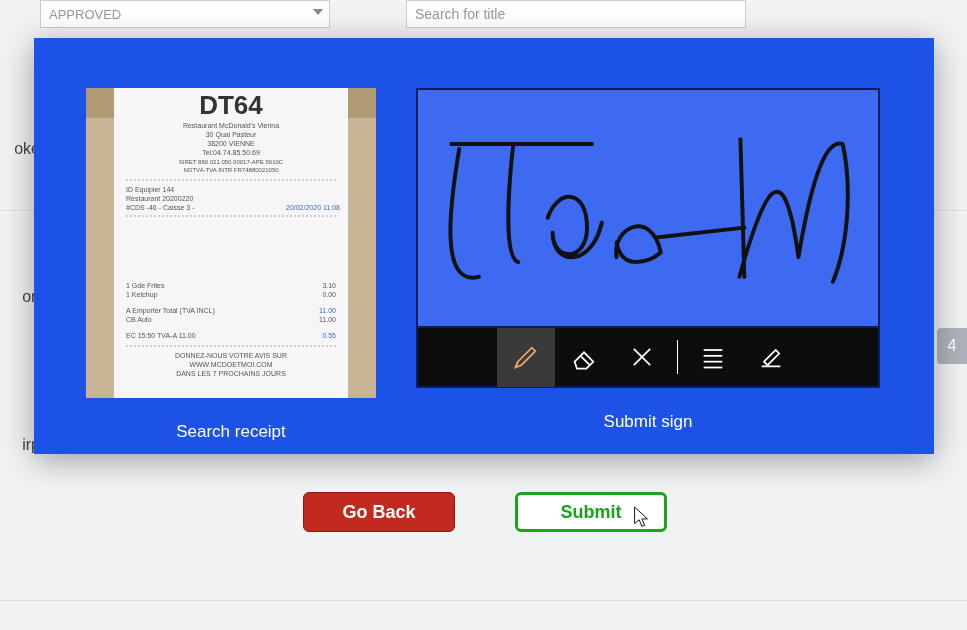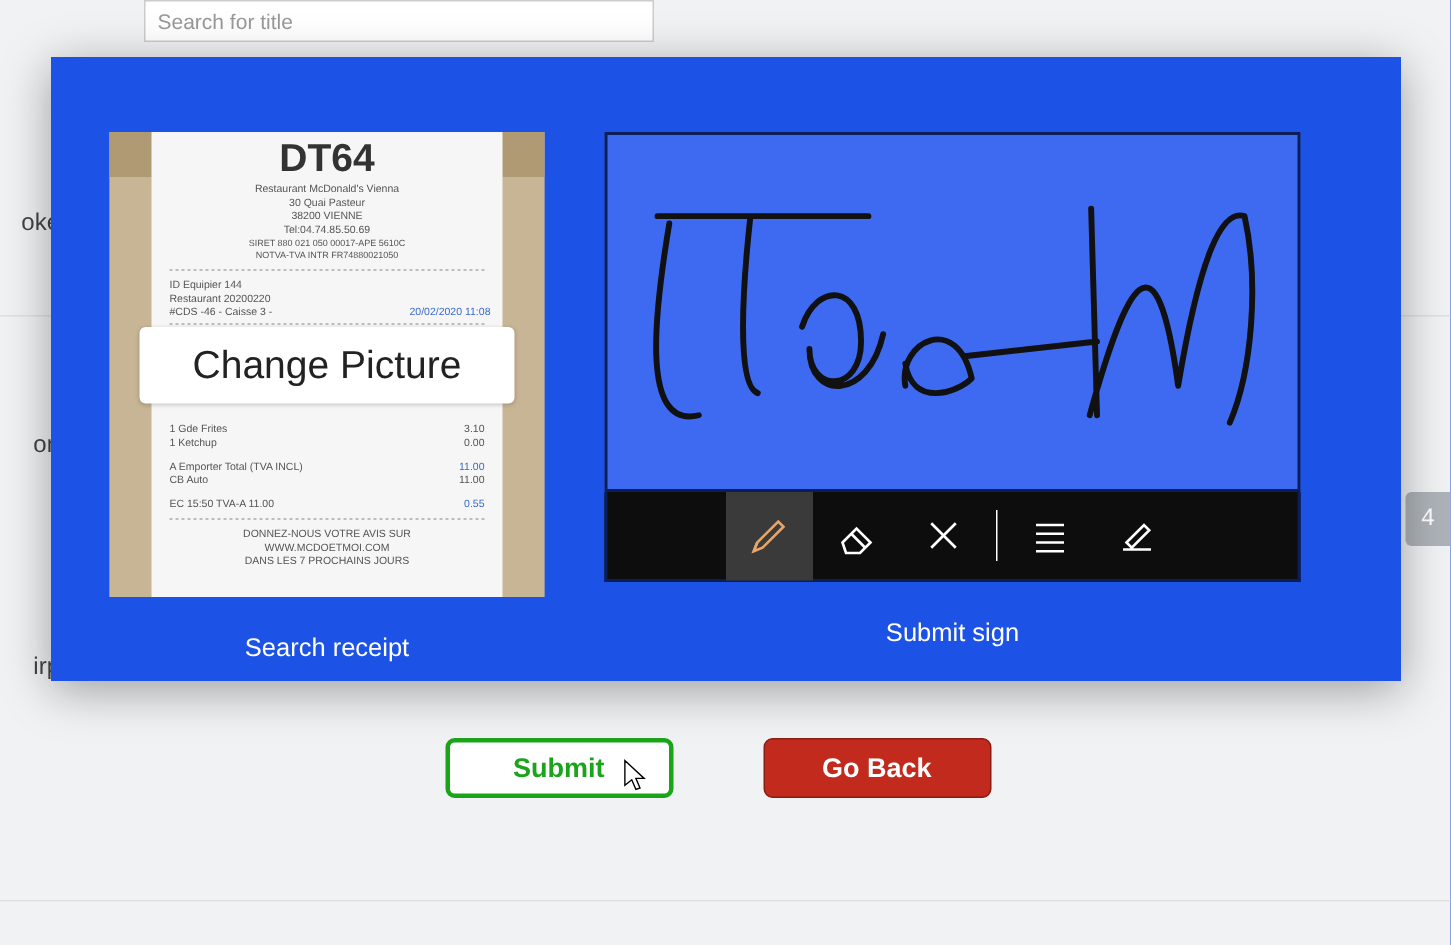--- a/index.html
+++ b/index.html
@@ -17,21 +17,21 @@
   .bg-hr2 { position: absolute; left: 0; right: 0; top: 600px; height: 1px; background: #e0e0e0; }
   .bg-badge { position: absolute; right: 0; top: 328px; width: 30px; height: 36px; background: #aeb3b9; color: #fff; font-size: 16px; display: flex; align-items: center; justify-content: center; border-radius: 4px 0 0 4px; }
 
   
   .modal {
     position: absolute;
     left: 34px; top: 38px;
     width: 900px; height: 416px;
     background: #1c53e6;
     box-shadow: 0 6px 30px rgba(0,0,0,0.35);
-    padding: 50px 50px 30px 39px;
+    padding: 50px 50px 30px 52px;
   }
   .row { display: flex; gap: 40px; }
   .col { display: flex; flex-direction: column; align-items: center; }
 
   
   .receipt-wrap { width: 290px; height: 310px; position: relative; background: #c9b89a; display:flex; align-items:center; justify-content:center; }
   .receipt-svg { width: 100%; height: 100%; display:block; }
   .change-pic-btn {
     position: absolute; left: 20px; right: 20px; top: 130px;
     background: #fff; border-radius: 4px; text-align: center;
@@ -58,20 +58,24 @@
   .btn-goback { background: #c12a1d; border: 1px solid #8a1c12; color: #fff; }
 
   
   .cursor { position: absolute; right: 12px; bottom: -2px; width: 22px; height: 26px; pointer-events: none; }
   .cursor svg { width: 100%; height: 100%; }
 </style>
 </head>
 <body>
 
 <div class="bg-topbar">
+  <div class="bg-select">
+    <span>APPROVED</span>
+    <span class="chev"></span>
+  </div>
   <div class="bg-search">
     <span>Search for title</span>
   </div>
 </div>
 <div class="bg-left-fragments">
   <div>oke</div>
   <div>on</div>
   <div>irp</div>
 </div>
 <div class="bg-hr"></div>
@@ -111,23 +115,20 @@
             <text x="250" y="225" text-anchor="end" font-size="7" fill="#3a6acb">11.00</text>
           <text x="40" y="234" font-size="7" fill="#555">CB Auto</text>
             <text x="250" y="234" text-anchor="end" font-size="7" fill="#555">11.00</text>
           <text x="40" y="250" font-size="7" fill="#555">EC 15:50    TVA-A  11.00</text>
             <text x="250" y="250" text-anchor="end" font-size="7" fill="#3a6acb">0.55</text>
           <line x1="40" y1="258" x2="250" y2="258" stroke="#aaa" stroke-dasharray="2 2"></line>
           <text x="145" y="270" text-anchor="middle" font-size="7" fill="#555">DONNEZ-NOUS VOTRE AVIS SUR</text>
           <text x="145" y="279" text-anchor="middle" font-size="7" fill="#555">WWW.MCDOETMOI.COM</text>
           <text x="145" y="288" text-anchor="middle" font-size="7" fill="#555">DANS LES 7 PROCHAINS JOURS</text>
         </svg>
-        <div class="change-pic-btn">
-          <span>Change Picture</span>
-        </div>
       </div>
       <div class="caption">Search receipt</div>
     </div>
 
     <div class="col">
       <div class="sig-wrap">
         <div class="sig-canvas">
           <svg viewBox="0 0 464 240">
             <path d="M 40 60 
                      C 30 120, 20 200, 60 190
@@ -182,25 +183,25 @@
                 <path d="M4 20 L20 20 M6 16 L16 6 L19 9 L9 19 Z"></path>
               </svg>
           </div>
         </div>
       </div>
       <div class="caption">Submit sign</div>
     </div>
   </div>
 
   <div class="btn-row">
+    <div class="btn btn-goback">
+      <span>Go Back</span>
+    </div>
     <div class="btn btn-submit">
       <span>Submit</span>
       <span class="cursor">
         <svg viewBox="0 0 24 28">
             <path d="M5 2 L5 20 L10 16 L13 23 L16 22 L13 15 L19 15 Z" fill="#fff" stroke="#000" stroke-width="1"></path>
           </svg>
       </span>
     </div>
-    <div class="btn btn-goback">
-      <span>Go Back</span>
-    </div>
   </div>
 </div>
 
 </body></html>

